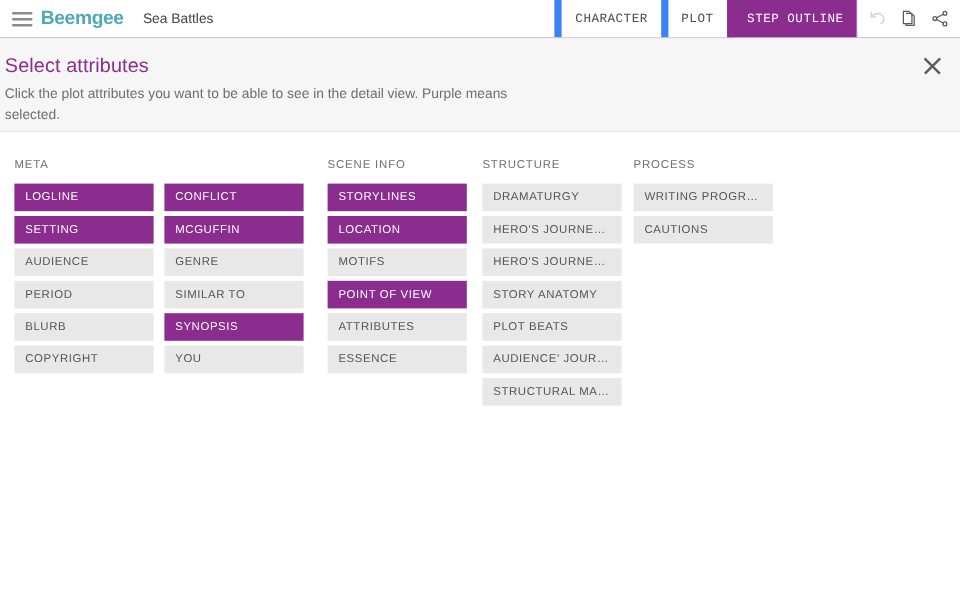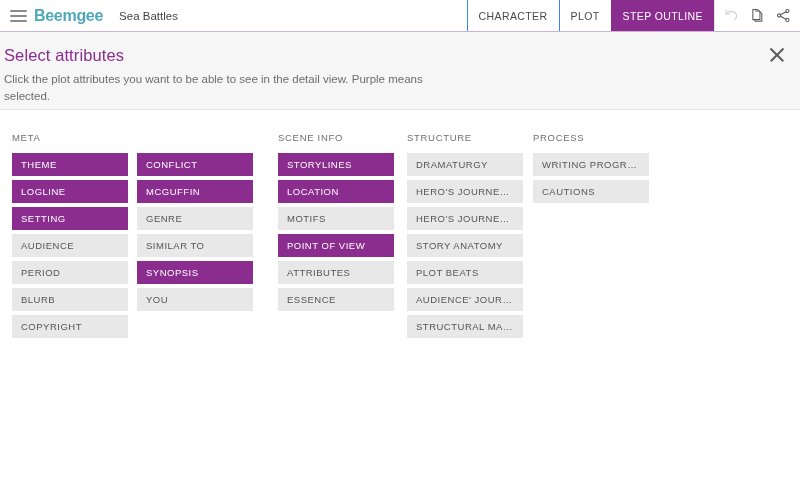--- a/index.html
+++ b/index.html
@@ -75,24 +75,25 @@
     align-items: stretch;
     height: 100%;
   }
   .nav-tab {
     display: flex;
     align-items: center;
     padding: 12px 11px;
     font-size: 10.5px;
     letter-spacing: 0.4px;
     color: #4a4a4a;
-    border-left: 1px solid #3b82f6;
+    border-left: 6px solid #3b82f6;
     background: #ffffff;
     cursor: pointer;
     white-space: nowrap;
+    font-family: Liberation Mono, monospace;
   }
   .nav-tab.active {
     background: #8a2d8e;
     color: #ffffff;
     border-left-color: #8a2d8e;
   }
 
   .icon-group {
     display: flex;
     align-items: center;
@@ -195,21 +196,21 @@
     text-overflow: ellipsis;
     user-select: none;
   }
   .attr.selected {
     background: #8a2d8e;
     color: #ffffff;
   }
 
   
   .group.meta      { margin-left: 12px; }
-  .group.scene     { margin-left: 25px; }
+  .group.scene     { margin-left: 20px; }
   .group.structure { margin-left: 13px; }
   .group.process   { margin-left: 10px; }
 
   .group.structure .sub-col,
   .group.process .sub-col { width: 116px; }
 </style>
 </head>
 <body>
 
 <div id="app">
@@ -264,21 +265,20 @@
     <div class="panel-sub">Click the plot attributes you want to be able to see in the detail view. Purple means selected.</div>
     <div class="close-x"></div>
   </div>
 
   <div class="columns">
 
     <div class="group meta">
       <div class="group-header">META</div>
       <div class="group-cols">
         <div class="sub-col">
-          <div class="attr selected">THEME</div>
           <div class="attr selected">LOGLINE</div>
           <div class="attr selected">SETTING</div>
           <div class="attr">AUDIENCE</div>
           <div class="attr">PERIOD</div>
           <div class="attr">BLURB</div>
           <div class="attr">COPYRIGHT</div>
         </div>
         <div class="sub-col">
           <div class="attr selected">CONFLICT</div>
           <div class="attr selected">MCGUFFIN</div>

